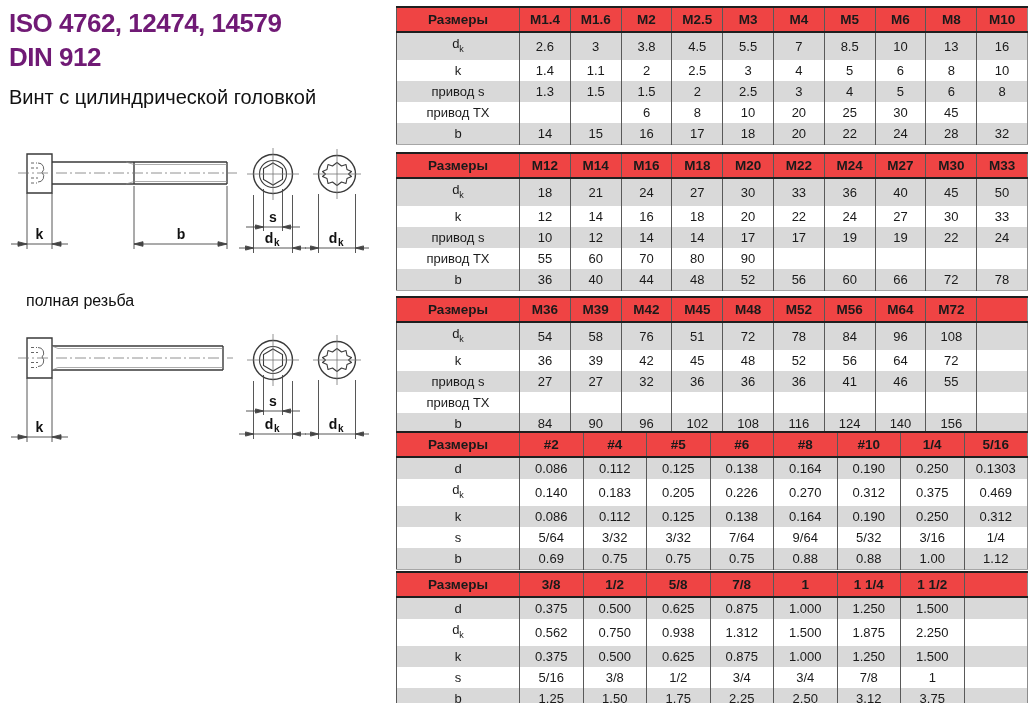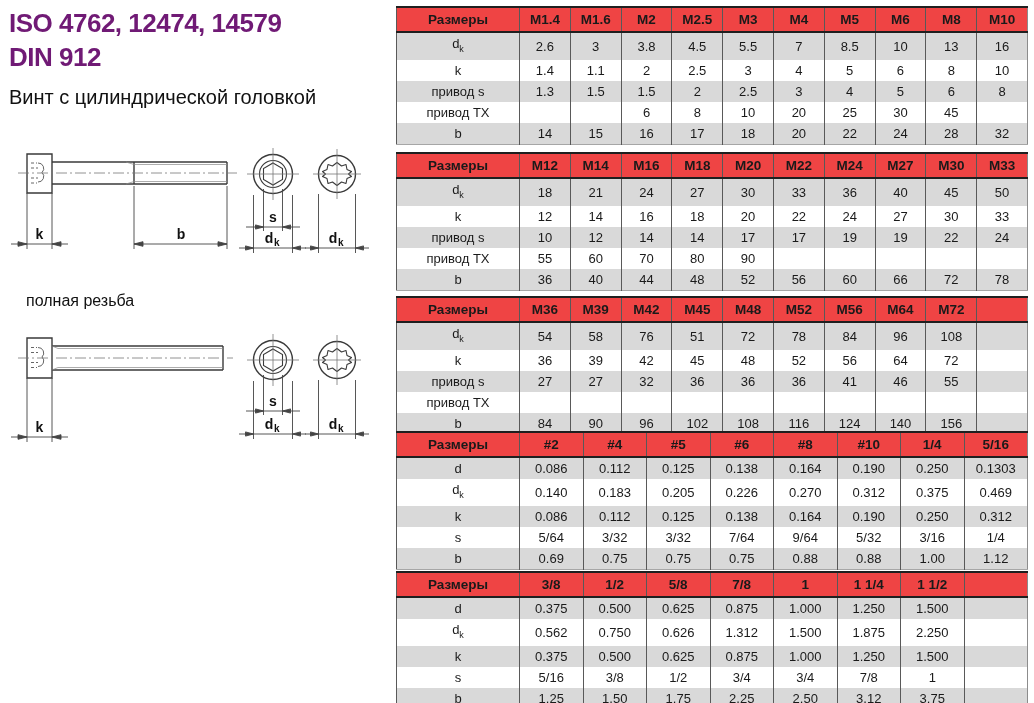--- a/index.html
+++ b/index.html
@@ -626,21 +626,21 @@
           <td>0.875</td>
           <td>1.000</td>
           <td>1.250</td>
           <td>1.500</td>
           <td></td>
         </tr>
         <tr>
           <td class="rl">d<sub>k</sub></td>
           <td>0.562</td>
           <td>0.750</td>
-          <td>0.626</td>
+          <td>0.938</td>
           <td>1.312</td>
           <td>1.500</td>
           <td>1.875</td>
           <td>2.250</td>
           <td></td>
         </tr>
         <tr>
           <td class="rl">k</td>
           <td>0.375</td>
           <td>0.500</td>

